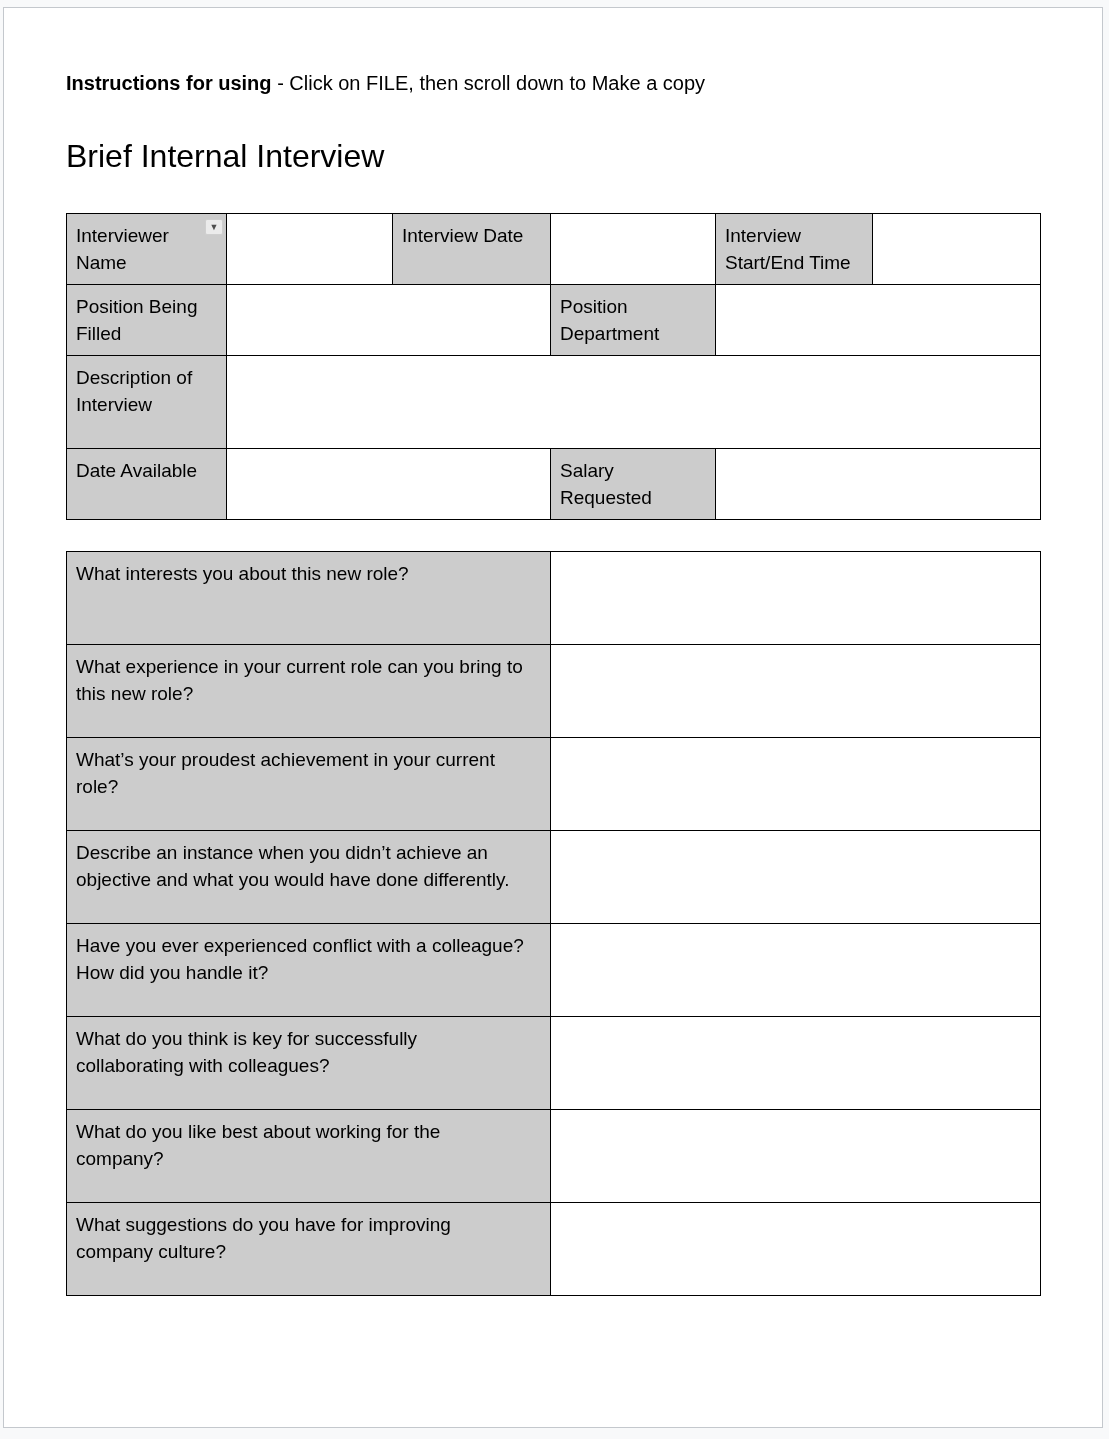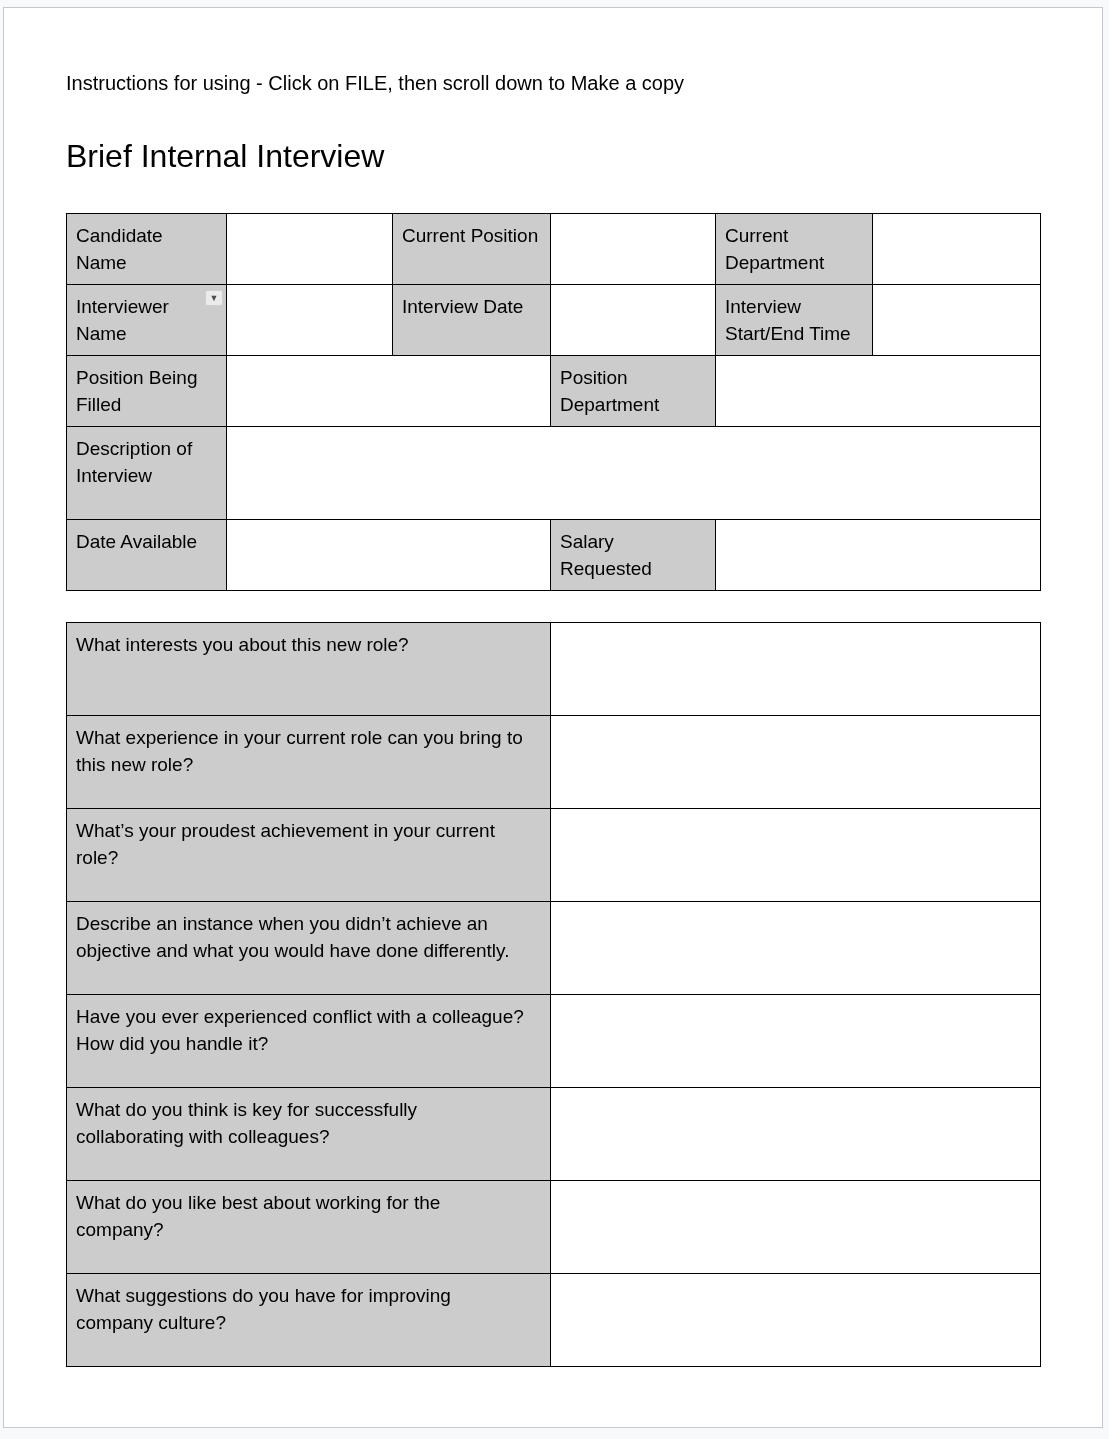--- a/index.html
+++ b/index.html
@@ -21,21 +21,21 @@
   }
   .content {
     margin-left: 62px;
     margin-right: 62px;
   }
   .instructions {
     margin-top: 62px;
     font-size: 20px;
     line-height: 27px;
   }
-  .instructions b { font-weight: normal; }
+  .instructions b { font-weight: bold; }
   .doc-title {
     margin-top: 40px;
     font-size: 32px;
     line-height: 38px;
     text-align: left;
     font-weight: 400;
   }
   table {
     border-collapse: collapse;
     table-layout: fixed;
@@ -93,28 +93,20 @@
     <table class="info-table">
       <colgroup>
         <col style="width:160px">
           <col style="width:166px">
           <col style="width:158px">
         <col style="width:165px">
           <col style="width:157px">
           <col style="width:168px">
       </colgroup>
       <tbody>
-          <tr class="r1">
-        <td class="lbl">Candidate Name</td>
-        <td class="val"></td>
-        <td class="lbl">Current Position</td>
-        <td class="val"></td>
-        <td class="lbl">Current Department</td>
-        <td class="val"></td>
-      </tr>
       <tr class="r2">
         <td class="lbl interviewer-cell">
           <span>Interviewer Name</span>
           <button class="dropdown-btn">
                 <span>▼</span>
               </button>
         </td>
         <td class="val"></td>
         <td class="lbl">Interview Date</td>
         <td class="val"></td>

